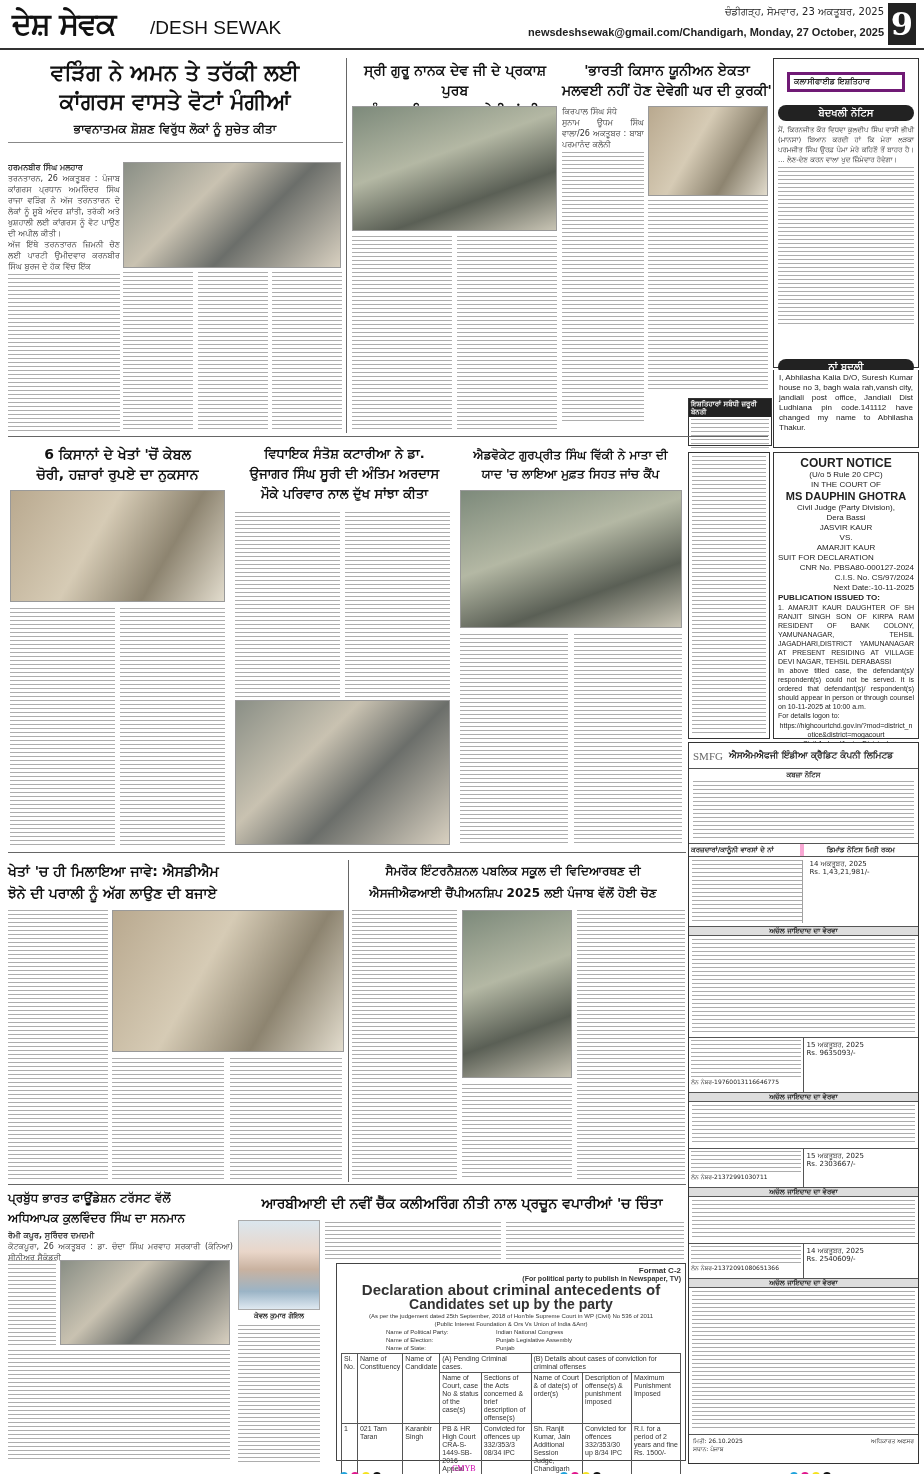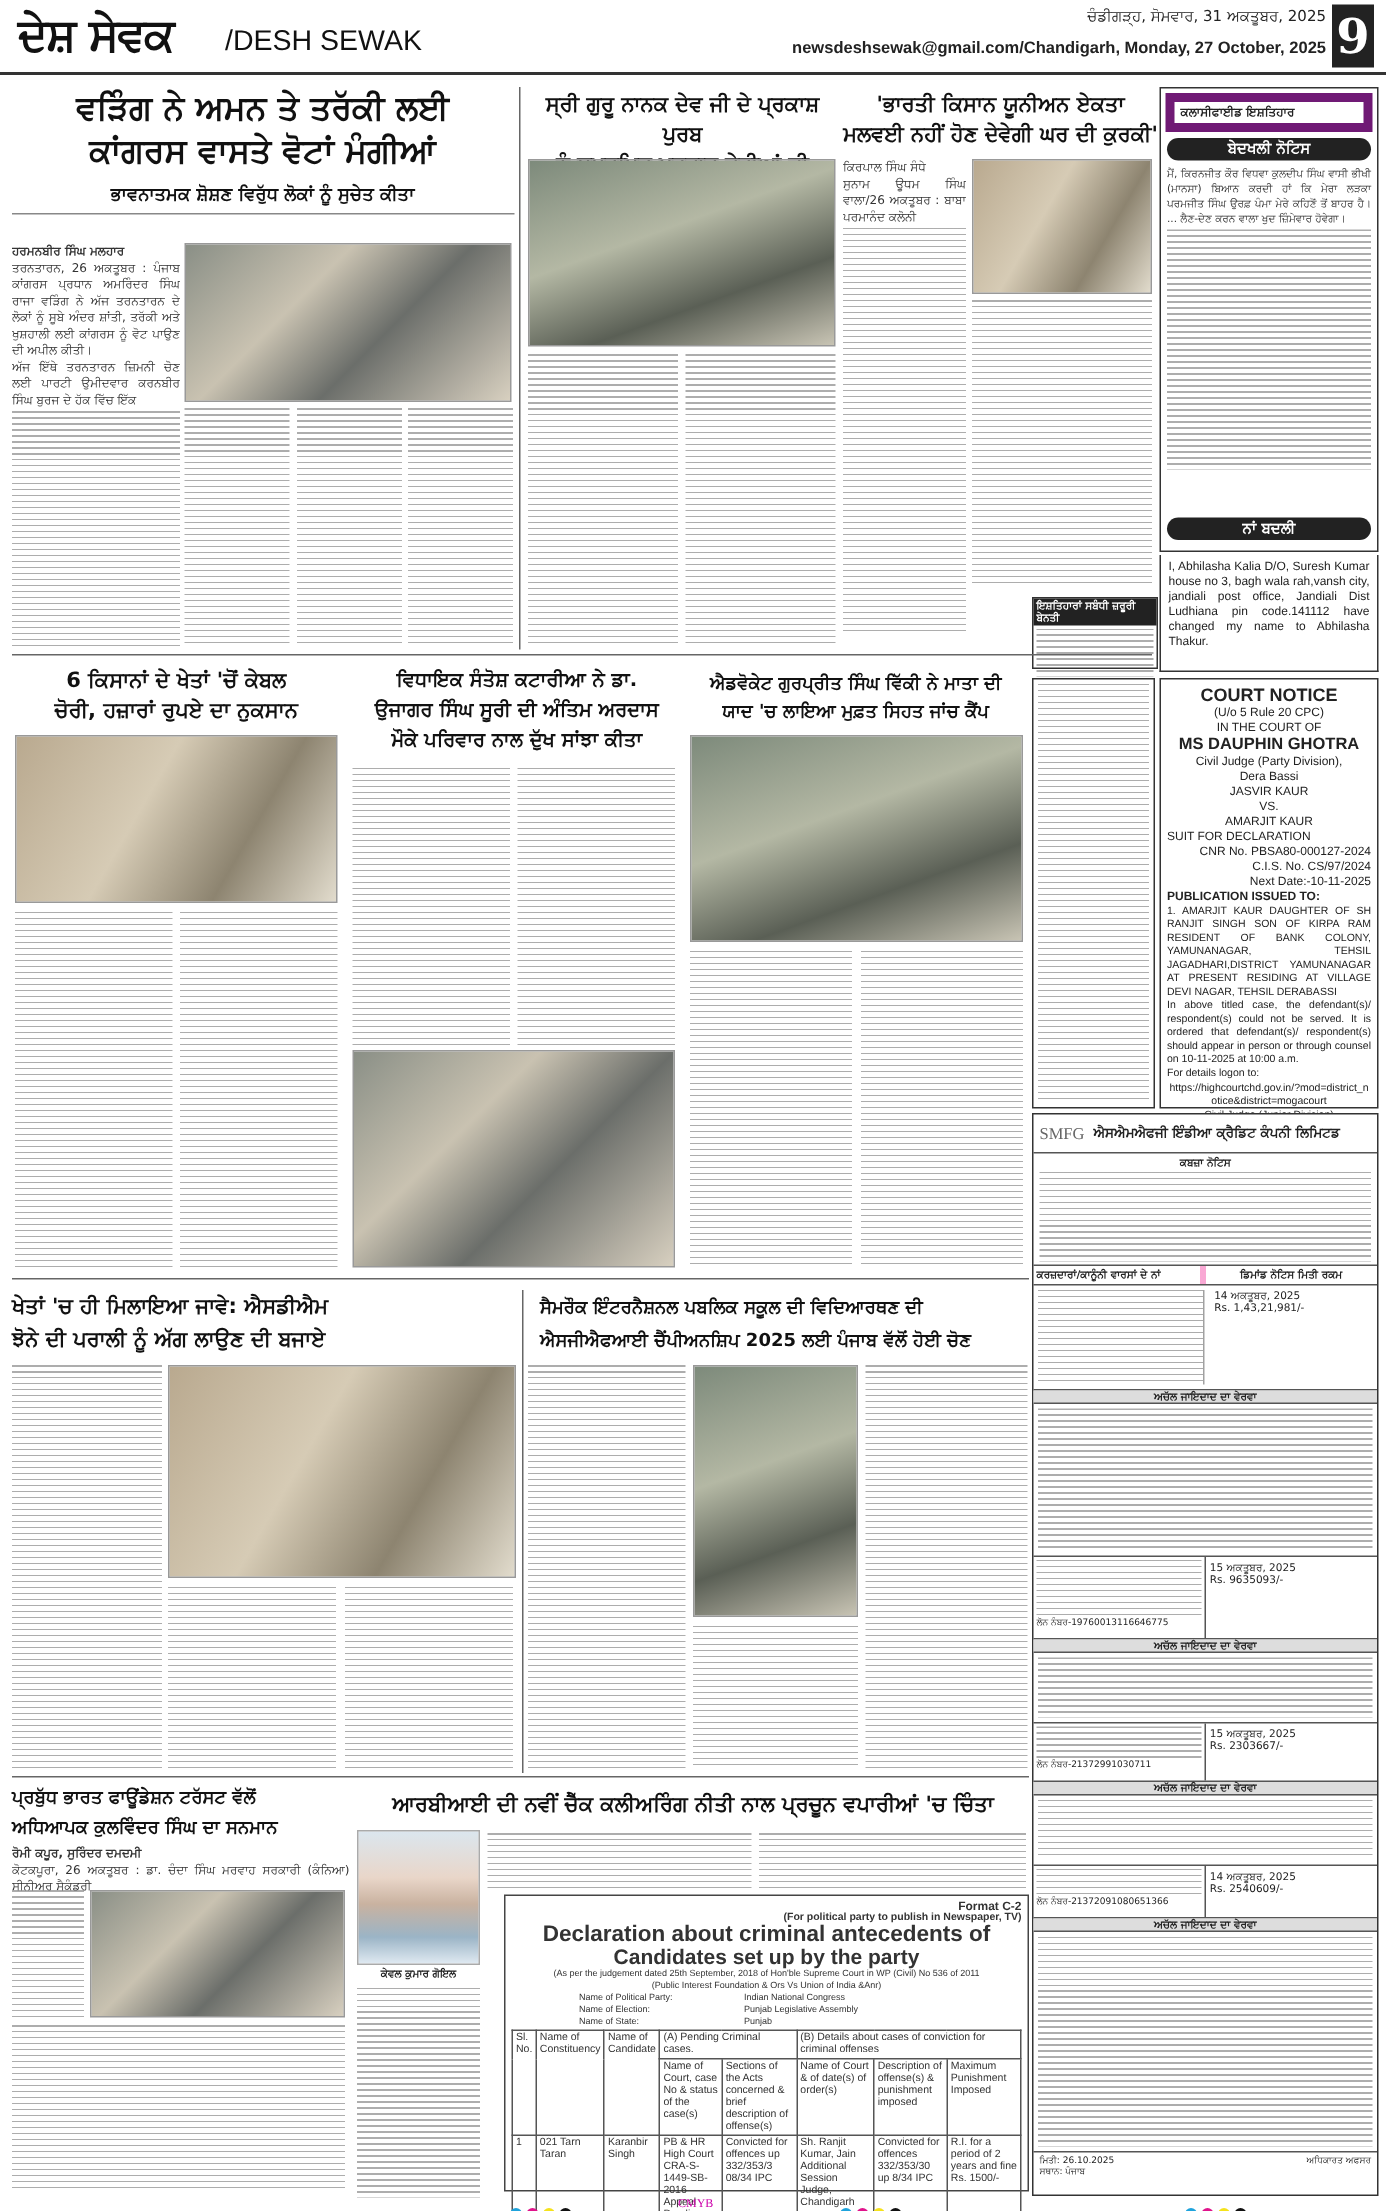--- a/index.html
+++ b/index.html
@@ -28,21 +28,21 @@
 table.decl td{border:1px solid #555;padding:1px 2px;vertical-align:top}
 .small-en{font-family:"Liberation Sans",sans-serif}
 .cmyk span{display:inline-block;width:8px;height:8px;border-radius:50%;margin-right:3px}
 </style>
 </head>
 <body>
 
 <div class="abs masthead">
   <div class="abs logo">ਦੇਸ਼ ਸੇਵਕ</div>
   <div class="abs logo-sub">/DESH SEWAK</div>
-  <div class="abs date-pa">ਚੰਡੀਗੜ੍ਹ, ਸੋਮਵਾਰ, 31 ਅਕਤੂਬਰ, 2025</div>
+  <div class="abs date-pa">ਚੰਡੀਗੜ੍ਹ, ਸੋਮਵਾਰ, 23 ਅਕਤੂਬਰ, 2025</div>
   <div class="abs date-en">newsdeshsewak@gmail.com/Chandigarh, Monday, 27 October, 2025</div>
   <div class="abs pageno">9</div>
 </div>
 
 <div class="abs hl" style="left:10px;top:58px;width:330px;font-size:22px;line-height:29px">
   <div>ਵੜਿੰਗ ਨੇ ਅਮਨ ਤੇ ਤਰੱਕੀ ਲਈ</div>
   <div>ਕਾਂਗਰਸ ਵਾਸਤੇ ਵੋਟਾਂ ਮੰਗੀਆਂ</div>
 </div>
 <div class="abs hl" style="left:10px;top:122px;width:330px;font-size:12px">ਭਾਵਨਾਤਮਕ ਸ਼ੋਸ਼ਣ ਵਿਰੁੱਧ ਲੋਕਾਂ ਨੂੰ ਸੁਚੇਤ ਕੀਤਾ</div>
 <div class="abs" style="left:8px;top:142px;width:335px;height:1px;background:#888"></div>
@@ -73,21 +73,21 @@
 </div>
 <div class="abs txt" style="left:562px;top:106px;width:82px;height:325px">
   <div>ਕਿਰਪਾਲ ਸਿੰਘ ਸੰਧੇ</div>
   <div>ਸੁਨਾਮ ਊਧਮ ਸਿੰਘ ਵਾਲਾ/26 ਅਕਤੂਬਰ : ਬਾਬਾ ਪਰਮਾਨੰਦ ਕਲੋਨੀ</div>
   <div class="filler" style="height:270px;margin-top:2px"></div>
 </div>
 <div class="abs photo3" style="left:648px;top:106px;width:120px;height:90px"></div>
 <div class="abs filler" style="left:648px;top:200px;width:120px;height:190px"></div>
 
 <div class="abs notice-box" style="left:773px;top:58px;width:146px;height:310px">
-  <div style="margin:3px;border:6px solid #701a75;padding:2px 4px;font-size:8px;font-weight:bold">ਕਲਾਸੀਫਾਈਡ ਇਸ਼ਤਿਹਾਰ</div>
+  <div style="margin:13px;border:3px solid #701a75;padding:2px 4px;font-size:8px;font-weight:bold">ਕਲਾਸੀਫਾਈਡ ਇਸ਼ਤਿਹਾਰ</div>
   <div class="pill" style="margin:4px 4px;font-size:10px;padding:2px">ਬੇਦਖਲੀ ਨੋਟਿਸ</div>
   <div class="txt" style="padding:0 4px;font-size:7px;line-height:10px;height:230px">
     <span>ਮੈਂ, ਕਿਰਨਜੀਤ ਕੌਰ ਵਿਧਵਾ ਕੁਲਦੀਪ ਸਿੰਘ ਵਾਸੀ ਭੀਖੀ (ਮਾਨਸਾ) ਬਿਆਨ ਕਰਦੀ ਹਾਂ ਕਿ ਮੇਰਾ ਲੜਕਾ ਪਰਮਜੀਤ ਸਿੰਘ ਉਰਫ਼ ਪੰਮਾ ਮੇਰੇ ਕਹਿਣੋਂ ਤੋਂ ਬਾਹਰ ਹੈ। ... ਲੈਣ-ਦੇਣ ਕਰਨ ਵਾਲਾ ਖੁਦ ਜ਼ਿੰਮੇਵਾਰ ਹੋਵੇਗਾ।</span>
     <div class="filler" style="height:160px;margin-top:2px"></div>
   </div>
   <div class="pill" style="margin:4px 4px;font-size:10px;padding:2px">ਨਾਂ ਬਦਲੀ</div>
 </div>
 <div class="abs notice-box" style="left:773px;top:370px;width:146px;height:78px;border-top:none">
   <div style="font-family:Liberation Sans, sans-serif;font-size:8px;line-height:10px;padding:3px 5px;text-align:justify">I, Abhilasha Kalia D/O, Suresh Kumar house no 3, bagh wala rah,vansh city, jandiali post office, Jandiali Dist Ludhiana pin code.141112 have changed my name to Abhilasha Thakur.</div>
 </div>
@@ -223,21 +223,21 @@
   <div>ਖੇਤਾਂ 'ਚ ਹੀ ਮਿਲਾਇਆ ਜਾਵੇ: ਐਸਡੀਐਮ</div>
   <div>ਝੋਨੇ ਦੀ ਪਰਾਲੀ ਨੂੰ ਅੱਗ ਲਾਉਣ ਦੀ ਬਜਾਏ</div>
 </div>
 <div class="abs filler" style="left:8px;top:910px;width:100px;height:270px"></div>
 <div class="abs photo3" style="left:112px;top:910px;width:232px;height:142px"></div>
 <div class="abs filler" style="left:112px;top:1058px;width:112px;height:122px"></div>
 <div class="abs filler" style="left:230px;top:1058px;width:112px;height:122px"></div>
 
 <div class="abs vrule" style="left:348px;top:860px;height:322px"></div>
 
-<div class="abs hl" style="left:360px;top:860px;width:334px;font-size:12px;line-height:22px;text-align:left">
+<div class="abs hl" style="left:346px;top:860px;width:334px;font-size:12px;line-height:22px;text-align:center">
   <div>ਸੈਮਰੌਕ ਇੰਟਰਨੈਸ਼ਨਲ ਪਬਲਿਕ ਸਕੂਲ ਦੀ ਵਿਦਿਆਰਥਣ ਦੀ</div>
   <div>ਐਸਜੀਐਫਆਈ ਚੈਂਪੀਅਨਸ਼ਿਪ 2025 ਲਈ ਪੰਜਾਬ ਵੱਲੋਂ ਹੋਈ ਚੋਣ</div>
 </div>
 <div class="abs filler" style="left:352px;top:910px;width:105px;height:270px"></div>
 <div class="abs photo2" style="left:462px;top:910px;width:110px;height:168px"></div>
 <div class="abs filler" style="left:577px;top:910px;width:108px;height:270px"></div>
 <div class="abs filler" style="left:462px;top:1084px;width:110px;height:96px"></div>
 
 <div class="abs hrule" style="left:8px;top:1184px;width:678px"></div>
 

